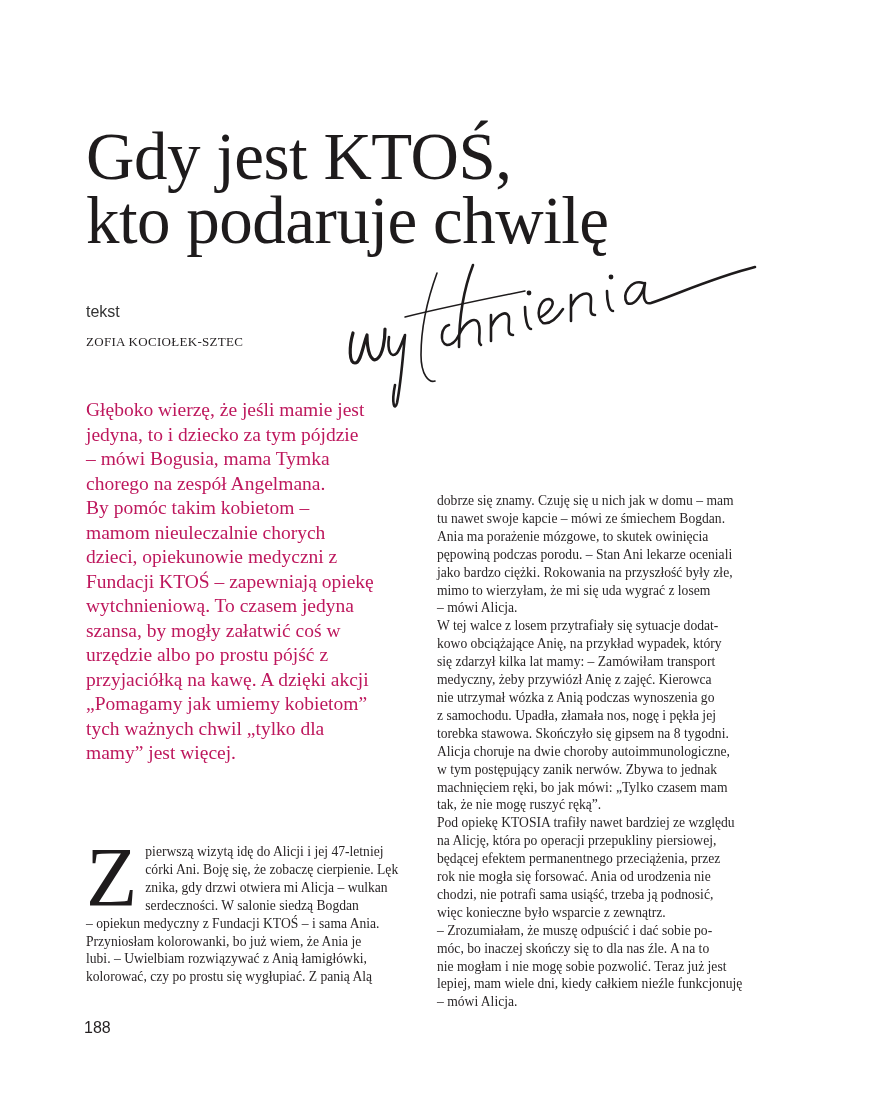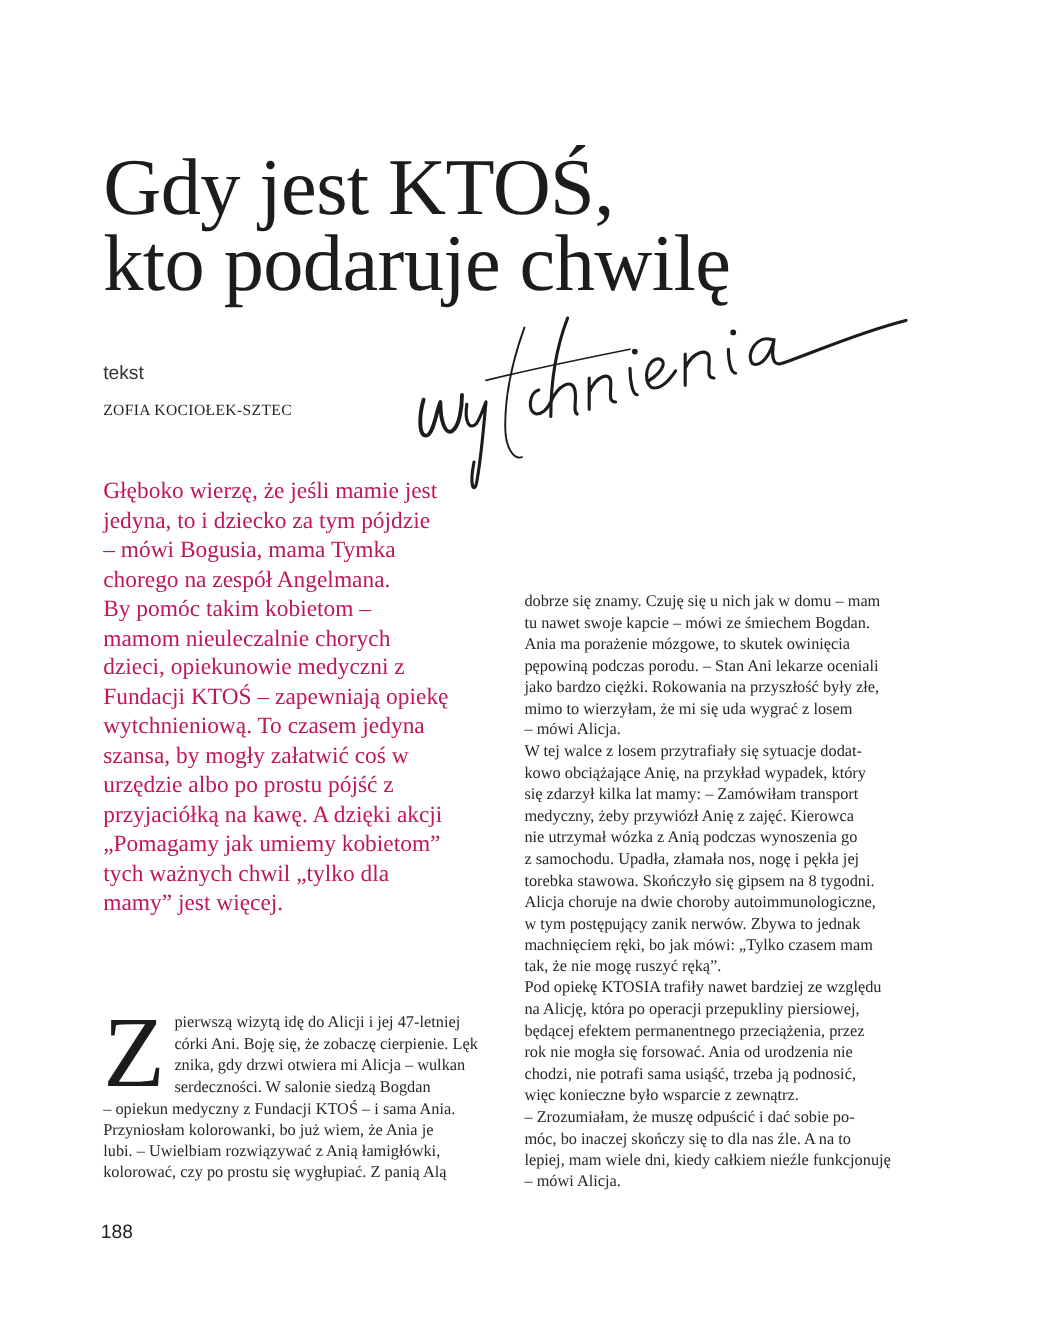--- a/index.html
+++ b/index.html
@@ -148,17 +148,18 @@
   <span class="line">machnięciem ręki, bo jak mówi: „Tylko czasem mam</span>
   <span class="line">tak, że nie mogę ruszyć ręką”.</span>
   <span class="line">Pod opiekę KTOSIA trafiły nawet bardziej ze względu</span>
   <span class="line">na Alicję, która po operacji przepukliny piersiowej,</span>
   <span class="line">będącej efektem permanentnego przeciążenia, przez</span>
   <span class="line">rok nie mogła się forsować. Ania od urodzenia nie</span>
   <span class="line">chodzi, nie potrafi sama usiąść, trzeba ją podnosić,</span>
   <span class="line">więc konieczne było wsparcie z zewnątrz.</span>
   <span class="line">– Zrozumiałam, że muszę odpuścić i dać sobie po-</span>
   <span class="line">móc, bo inaczej skończy się to dla nas źle. A na to</span>
+  <span class="line">nie mogłam i nie mogę sobie pozwolić. Teraz już jest</span>
   <span class="line">lepiej, mam wiele dni, kiedy całkiem nieźle funkcjonuję</span>
   <span class="line">– mówi Alicja.</span>
 </div>
 
 <div class="page-number">188</div>
 
 </body></html>

